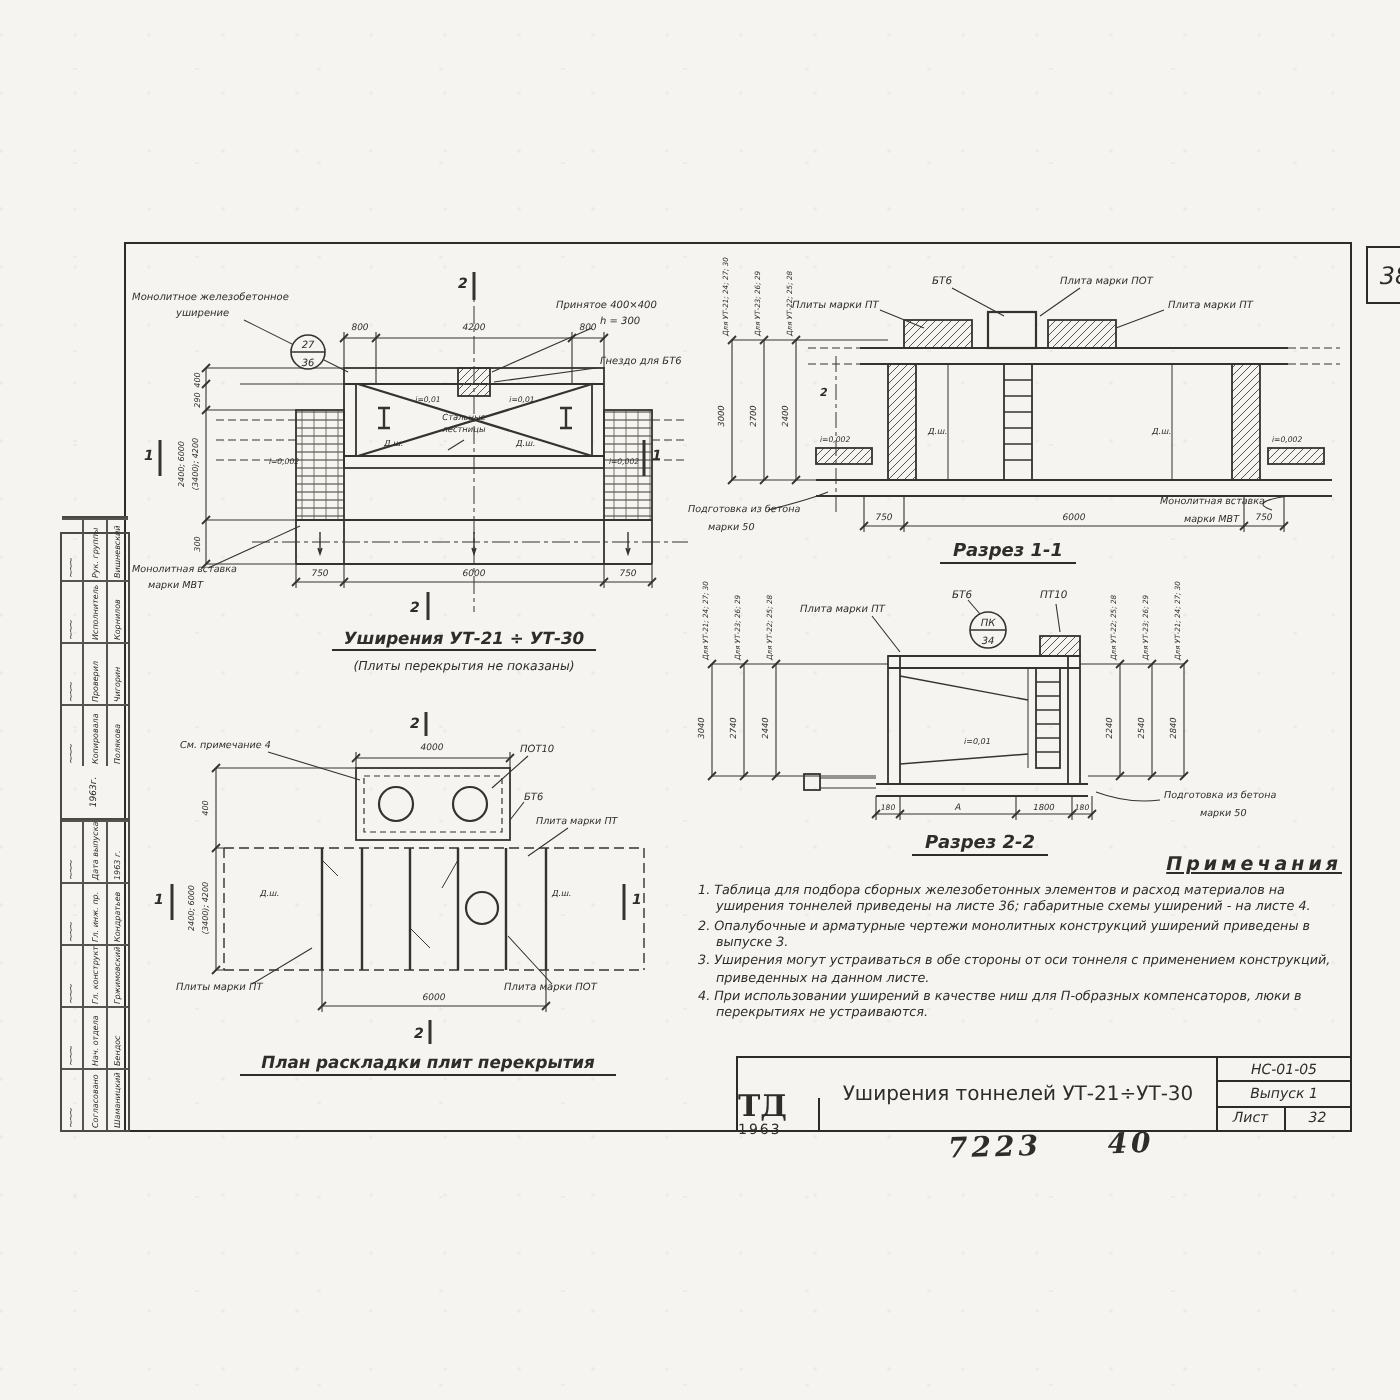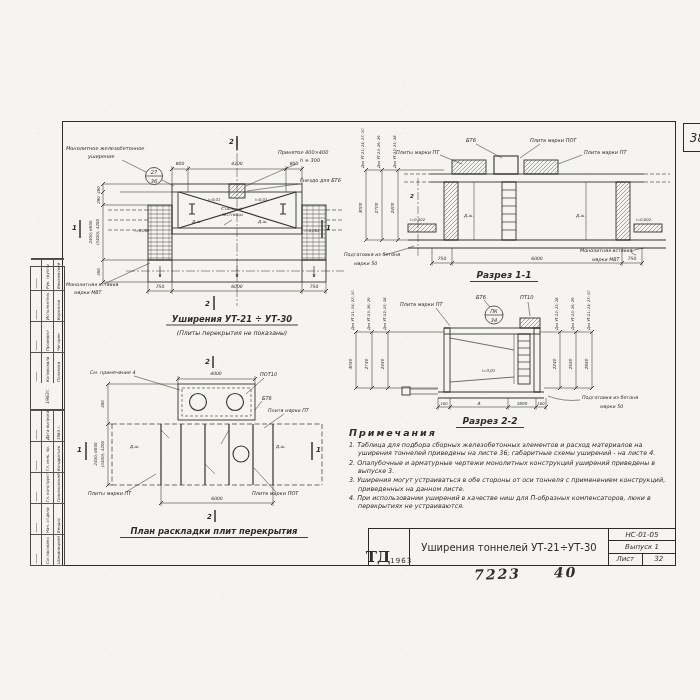--- a/index.html
+++ b/index.html
@@ -9,28 +9,28 @@
                      radial-gradient(rgba(60,58,50,.04) 1px,transparent 1px);
     background-size:61px 47px,37px 29px;background-position:7px 11px,19px 3px;}
   .frame{position:absolute;left:62px;top:121px;width:612px;height:443px;border:1.6px solid #2c2b27;}
   .abs{position:absolute;}
   svg text{font-family:"DejaVu Sans",sans-serif;font-style:italic;fill:#2e2d29;}
   .corner-box{position:absolute;left:683px;top:123px;width:27px;height:27px;border:1.4px solid #2c2b27;
     background:#f5f4f0;display:flex;align-items:center;justify-content:center;
     font-style:italic;font-size:12px;}
   
   .notes{position:absolute;left:349px;top:427px;width:322px;font-style:italic;}
-  .notes-title{text-align:left;font-size:9.5px;font-weight:bold;letter-spacing:2px;
-    margin-bottom:3px;}
+  .notes-title{text-align:right;font-size:9.5px;font-weight:bold;letter-spacing:2px;
+    text-decoration:underline;margin-bottom:3px;}
   .note-item{font-size:6.4px;line-height:1.3;padding-left:9px;text-indent:-9px;margin-bottom:1px;}
   
   .stamp{position:absolute;left:368px;top:528px;width:306px;height:36px;border:1.4px solid #2c2b27;
     display:flex;background:#f5f4f0;}
-  .stamp-logo{width:40px;border-right:1.4px solid #2c2b27;display:flex;
-    align-items:flex-end;justify-content:center;}
+  .stamp-logo{width:40px;border-right:1.4px solid #2c2b27;display:flex;flex-direction:column;
+    align-items:flex-start;justify-content:center;margin-top:20px;}
   .stamp-logo .td{font-weight:bold;font-size:15px;font-family:"DejaVu Serif",serif;line-height:1;}
   .stamp-logo .yr{font-size:7px;letter-spacing:1px;}
   .stamp-title{flex:1;display:flex;align-items:center;justify-content:center;
     font-size:10px;border-right:1.4px solid #2c2b27;}
   .stamp-right{width:66px;display:flex;flex-direction:column;font-style:italic;font-size:7px;}
   .stamp-right .row{flex:1;display:flex;align-items:center;justify-content:center;border-bottom:1px solid #2c2b27;}
   .stamp-right .row:last-child{border-bottom:none;}
   .stamp-right .split{justify-content:stretch;font-style:italic;}
   .stamp-right .split .cell{flex:1;display:flex;align-items:center;justify-content:center;height:100%;}
   .stamp-right .split .cell:first-child{border-right:1px solid #2c2b27;}

